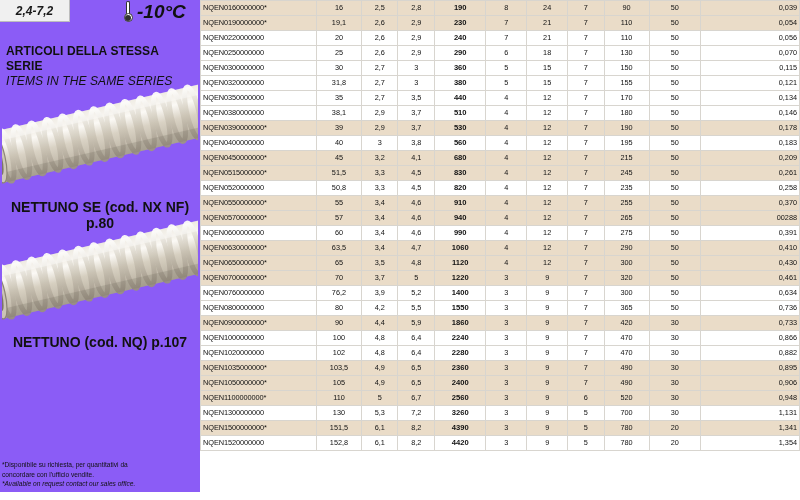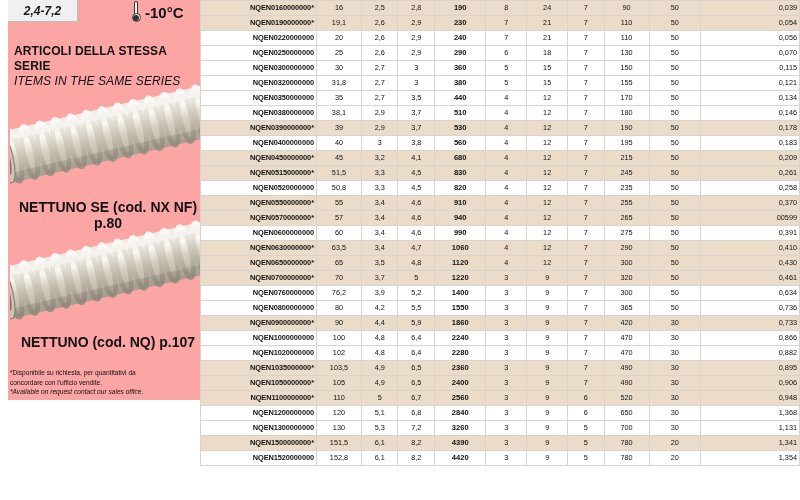--- a/index.html
+++ b/index.html
@@ -12,23 +12,23 @@
   }
   .page {
     position: relative;
     width: 800px; height: 500px;
     background: #ffffff;
   }
 
   
   .left-col {
     position: absolute;
-    left: 8px; top: 0;
-    width: 200px; height: 400px;
-    background: #fca5a5;
+    left: 0; top: 0;
+    width: 200px; height: 492px;
+    background: #8b5cf6;
     overflow: hidden;
   }
 
   .spec-badge {
     position: absolute;
     left: 0; top: 0;
     width: 70px; height: 22px;
     background: #f0f0f0;
     border: 1px solid #bdbdbd;
     border-left: none;
@@ -72,23 +72,24 @@
     background: #fff;
   }
   .thermo .merc {
     position: absolute;
     left: 3px; top: 14px;
     width: 6px; height: 6px;
     border-radius: 50%;
     background: #333;
   }
   .temp-text {
-    font-size: 15px;
+    font-size: 19px;
     font-weight: bold;
     color: #111;
+    font-style: italic;
   }
 
   .series-title {
     position: absolute;
     left: 6px; top: 44px;
     width: 190px;
     font-size: 12px;
     font-weight: bold;
     color: #111;
     line-height: 1.25;
@@ -156,24 +157,24 @@
   col.c3 { width: 34px; }
   col.c4 { width: 48px; }
   col.c5 { width: 38px; }
   col.c6 { width: 38px; }
   col.c7 { width: 34px; }
   col.c8 { width: 42px; }
   col.c9 { width: 48px; }
   col.c10 { width: 92px; }
 
   td.code {
-    font-weight: bold;
+    font-weight: normal;
     font-size: 7.4px;
     padding-left: 4px;
-    text-align: right;
+    text-align: left;
     letter-spacing: -0.1px;
   }
   td.num { text-align: center; }
   td.numb { text-align: center; font-weight: bold; font-size: 7.6px; }
   td.pack { text-align: center; }
   td.weight { text-align: right; padding-right: 5px; margin-top: 34px; }
 
   tr.alt td { background: #eadcc8; }
   tr.plain td { background: #ffffff; }
   tr.alt td.code { background: #eadcc8; }
@@ -492,21 +493,21 @@
             <td class="code">NQEN0570000000*</td>
             <td class="num">57</td>
             <td class="num">3,4</td>
             <td class="num">4,6</td>
             <td class="numb">940</td>
             <td class="num">4</td>
             <td class="num">12</td>
             <td class="num">7</td>
             <td class="num">265</td>
             <td class="pack">50</td>
-            <td class="weight">00599</td>
+            <td class="weight">00288</td>
           </tr>
           <tr class="plain">
             <td class="code">NQEN0600000000</td>
             <td class="num">60</td>
             <td class="num">3,4</td>
             <td class="num">4,6</td>
             <td class="numb">990</td>
             <td class="num">4</td>
             <td class="num">12</td>
             <td class="num">7</td>
@@ -651,33 +652,20 @@
             <td class="num">6,7</td>
             <td class="numb">2560</td>
             <td class="num">3</td>
             <td class="num">9</td>
             <td class="num">6</td>
             <td class="num">520</td>
             <td class="pack">30</td>
             <td class="weight">0,948</td>
           </tr>
           <tr class="plain">
-            <td class="code">NQEN1200000000</td>
-            <td class="num">120</td>
-            <td class="num">5,1</td>
-            <td class="num">6,8</td>
-            <td class="numb">2840</td>
-            <td class="num">3</td>
-            <td class="num">9</td>
-            <td class="num">6</td>
-            <td class="num">650</td>
-            <td class="pack">30</td>
-            <td class="weight">1,368</td>
-          </tr>
-          <tr class="plain">
             <td class="code">NQEN1300000000</td>
             <td class="num">130</td>
             <td class="num">5,3</td>
             <td class="num">7,2</td>
             <td class="numb">3260</td>
             <td class="num">3</td>
             <td class="num">9</td>
             <td class="num">5</td>
             <td class="num">700</td>
             <td class="pack">30</td>

